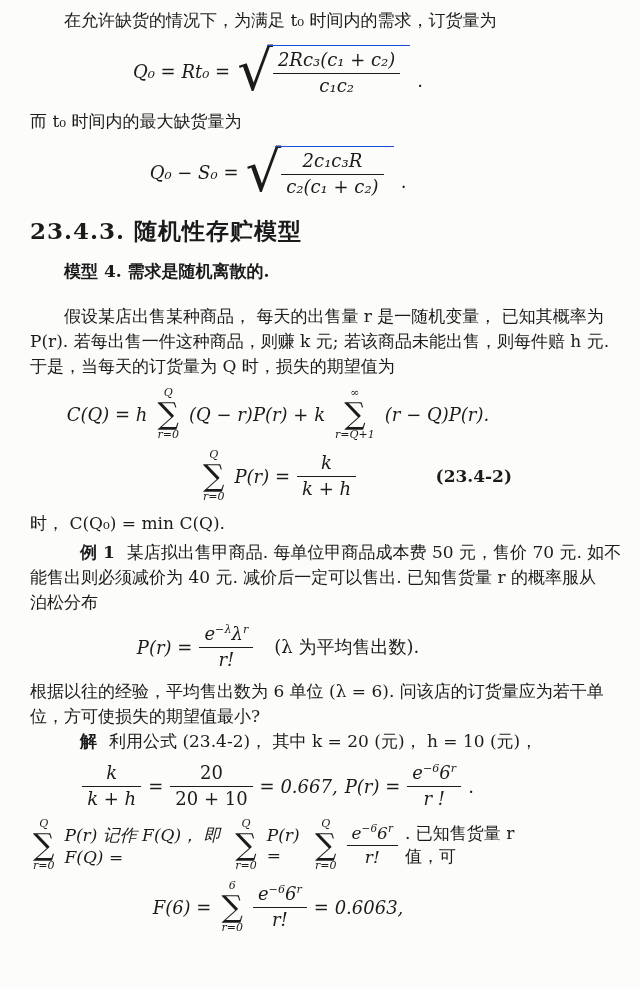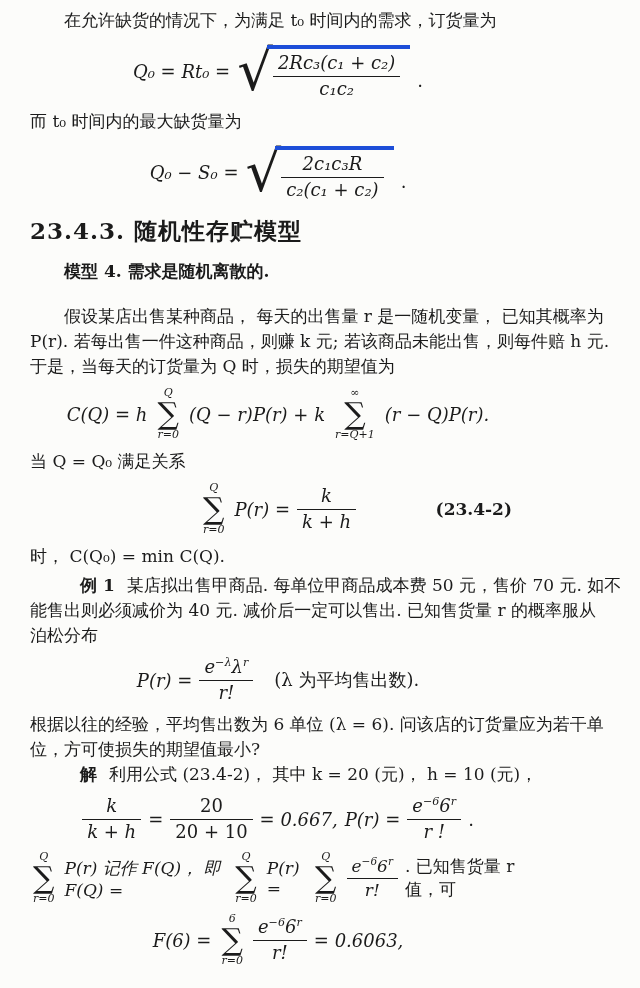--- a/index.html
+++ b/index.html
@@ -72,21 +72,21 @@
   .fden { display: block; padding: 1px 5px 0 5px; }
   
   .sqrt { display: inline-flex; align-items: flex-start; }
   .radsym {
     font-style: normal;
     font-size: 56px;
     line-height: 60px;
     font-weight: 400;
   }
   .radcand {
-    border-top: 4px solid #1d4ed8;
+    border-top: 1px solid #1d4ed8;
     margin-left: -6px;
     margin-top: 4px;
     padding: 3px 10px 0 6px;
   }
   .sqrt-tail { align-self: flex-end; padding-bottom: 10px; }
   
   .sum {
     display: inline-flex;
     flex-direction: column;
     align-items: center;
@@ -159,21 +159,20 @@
     </span>
     <span>(Q − r)P(r) + k</span>
     <span class="sum">
       <span class="slim">∞</span>
       <span class="ssym">∑</span>
       <span class="slim">r=Q+1</span>
     </span>
     <span>(r − Q)P(r).</span>
   </div>
 
-  <div class="tline">当 Q = Q₀ 满足关系</div>
 
   <div class="eq-row">
     <span class="sum">
       <span class="slim">Q</span>
       <span class="ssym">∑</span>
       <span class="slim">r=0</span>
     </span>
     <span>P(r) =</span>
     <span class="frac">
       <span class="fnum">k</span>

